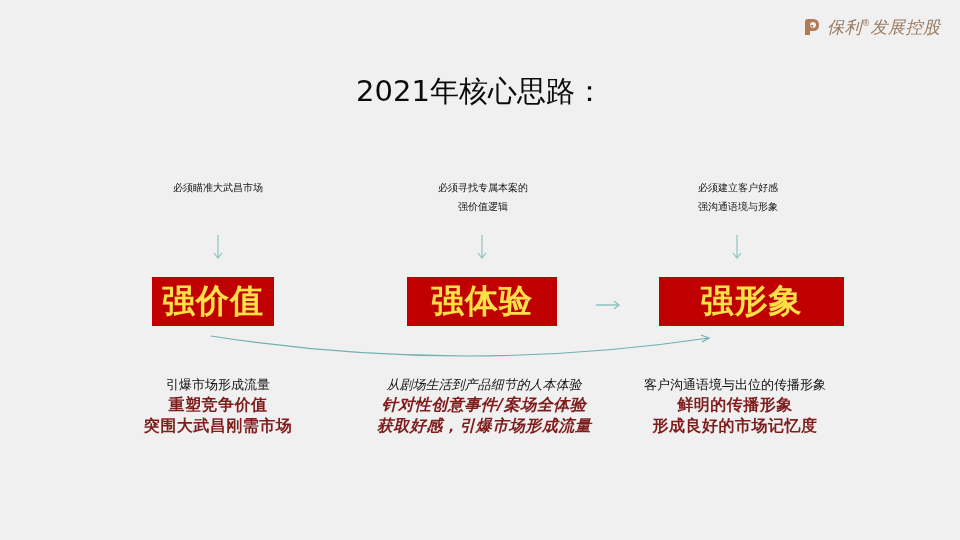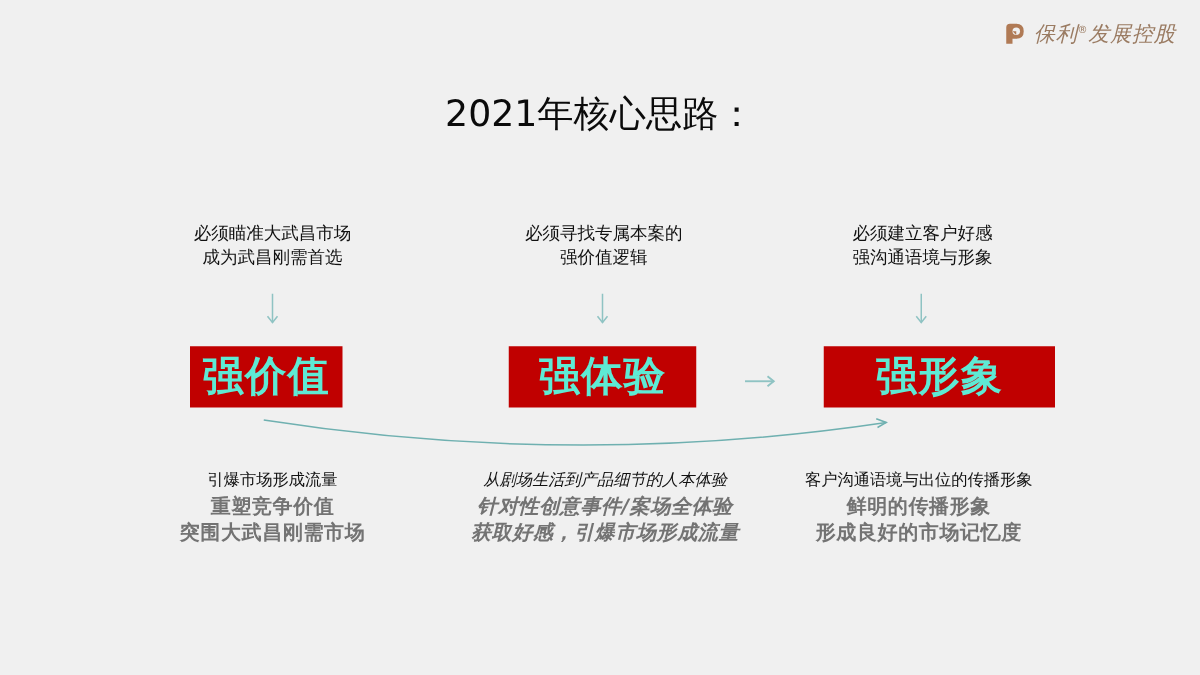--- a/index.html
+++ b/index.html
@@ -13,32 +13,32 @@
   .logo-mark { width: 18px; height: 18px; position: relative; margin-right: 6px; }
   .logo-text { font-size: 17px; color: #9a7b62; letter-spacing: 0.5px; white-space: nowrap; font-style: italic; }
   .logo-text sup { font-size: 8px; }
 
   .title {
     position: absolute; left: 0; width: 960px; top: 72px;
     text-align: center; font-size: 29px; font-weight: normal; color: #0b0b0b; letter-spacing: 0;
   }
 
   .top-note {
-    position: absolute; font-size: 14px; line-height: 19px; text-align: center; color: #111; white-space: nowrap;
+    position: absolute; font-size: 10px; line-height: 19px; text-align: center; color: #111; white-space: nowrap;
   }
 
   .pill {
     position: absolute; top: 277px; height: 49px; background: #c00000;
-    color: #5eead4; font-size: 33px; font-weight: bold;
+    color: #fde047; font-size: 33px; font-weight: bold;
     display: flex; align-items: center; justify-content: center; letter-spacing: 1px; text-align: center;
   }
 
   .bottom-block { position: absolute; top: 375px; text-align: center; white-space: nowrap; }
   .bottom-block .sub { font-size: 13px; line-height: 19px; color: #111; }
-  .bottom-block .hl { font-size: 16px; line-height: 21px; color: #737373; font-weight: bold; letter-spacing: 0.5px; text-align: center; }
+  .bottom-block .hl { font-size: 16px; line-height: 21px; color: #7f1d1d; font-weight: bold; letter-spacing: 0.5px; text-align: center; }
 
   svg.connectors { position: absolute; left: 0; top: 0; }
 </style>
 </head>
 <body>
 
 <div class="logo">
   <span class="logo-mark">
     <svg width="18" height="18" viewBox="0 0 18 18">
       <path d="M2 17 V4 Q2 1 5 1 H10 Q16 1 16 7 Q16 13 10 13 H7 V17 Z" fill="#b07a55"></path>
@@ -46,21 +46,20 @@
       <path d="M7 7 L10 7 L10 10 Z" fill="#b07a55"></path>
     </svg>
   </span>
   <span class="logo-text"><span>保利</span><sup>®</sup><span>发展控股</span></span>
 </div>
 
 <div class="title">2021年核心思路：</div>
 
 <div class="top-note" style="left:143px; width:150px; top:178px;">
   <div>必须瞄准大武昌市场</div>
-  <div>成为武昌刚需首选</div>
 </div>
 <div class="top-note" style="left:408px; width:150px; top:178px;">
   <div>必须寻找专属本案的</div>
   <div>强价值逻辑</div>
 </div>
 <div class="top-note" style="left:663px; width:150px; top:178px;">
   <div>必须建立客户好感</div>
   <div>强沟通语境与形象</div>
 </div>
 

